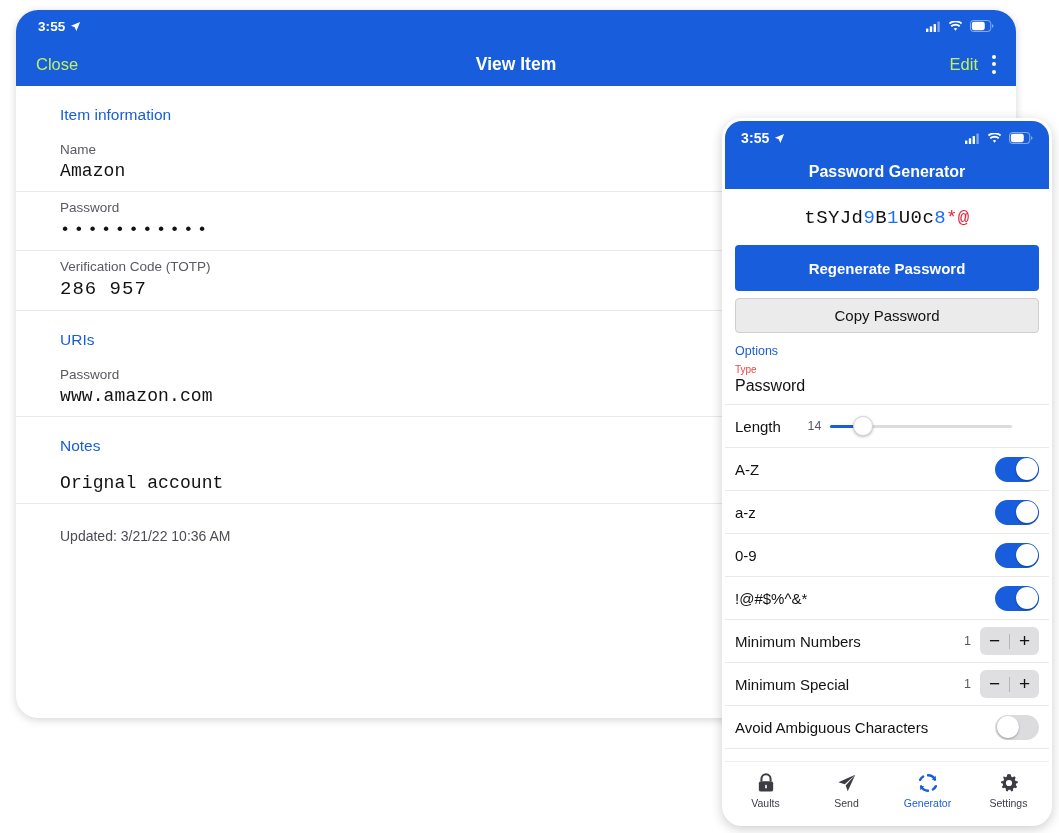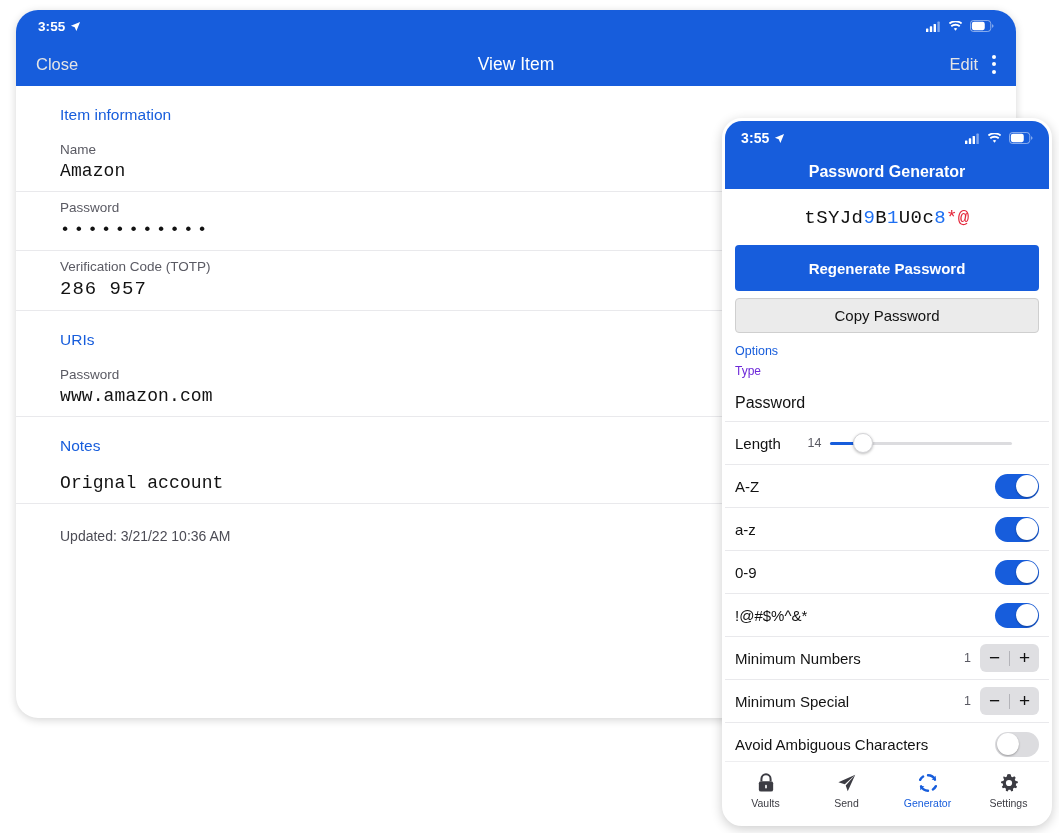--- a/index.html
+++ b/index.html
@@ -42,25 +42,25 @@
   }
   .sb-right { display: flex; align-items: center; gap: 7px; }
   .loc-arrow { display:inline-block; width:11px; height:11px; }
 
   .navbar {
     position: relative;
     height: 44px;
     display: flex; align-items: center; justify-content: space-between;
     padding: 0 20px;
   }
-  .nav-btn { font-size: 16.5px; color: #e5e5e5; cursor: pointer; }
+  .nav-btn { font-size: 16.5px; color: #bef264; cursor: pointer; }
   .nav-title {
     position: absolute; left: 0; right: 0; top: 0; bottom: 0;
     display: flex; align-items: center; justify-content: center;
-    font-size: 17.5px; font-weight: normal; color: #fff;
+    font-size: 17.5px; font-weight: bold; color: #fff;
     pointer-events: none;
   }
   .nav-right { display: flex; align-items: center; gap: 14px; z-index: 2; }
   .kebab { display: flex; flex-direction: column; gap: 3.5px; align-items: center; cursor: pointer; }
   .kebab i { display: block; width: 4px; height: 4px; border-radius: 50%; background: #fff; }
 
   .body-area { padding: 0 0 0 0; }
   .section-head {
     color: #175DDC;
     font-size: 15.5px;
@@ -150,21 +150,21 @@
   }
   .options-link {
     color: #175DDC;
     font-size: 12.5px;
     padding: 11px 10px 6px 10px;
   }
   .opt-type {
     padding: 0 10px 9px 10px;
     border-bottom: 1px solid #e9e9ec;
   }
-  .opt-type .t-label { font-size: 12px; color: #6d28d9; margin-bottom: 16px; }
+  .opt-type .t-label { font-size: 10px; color: #ef4444; margin-bottom: 2px; }
   .opt-type .t-value { font-size: 16px; color: #121212; }
 
   .row {
     display: flex; align-items: center; justify-content: space-between;
     height: 43px;
     padding: 0 10px;
     border-bottom: 1px solid #e9e9ec;
   }
   .row-label { font-size: 15px; color: #121212; }
   .row-right { display: flex; align-items: center; gap: 9px; }

